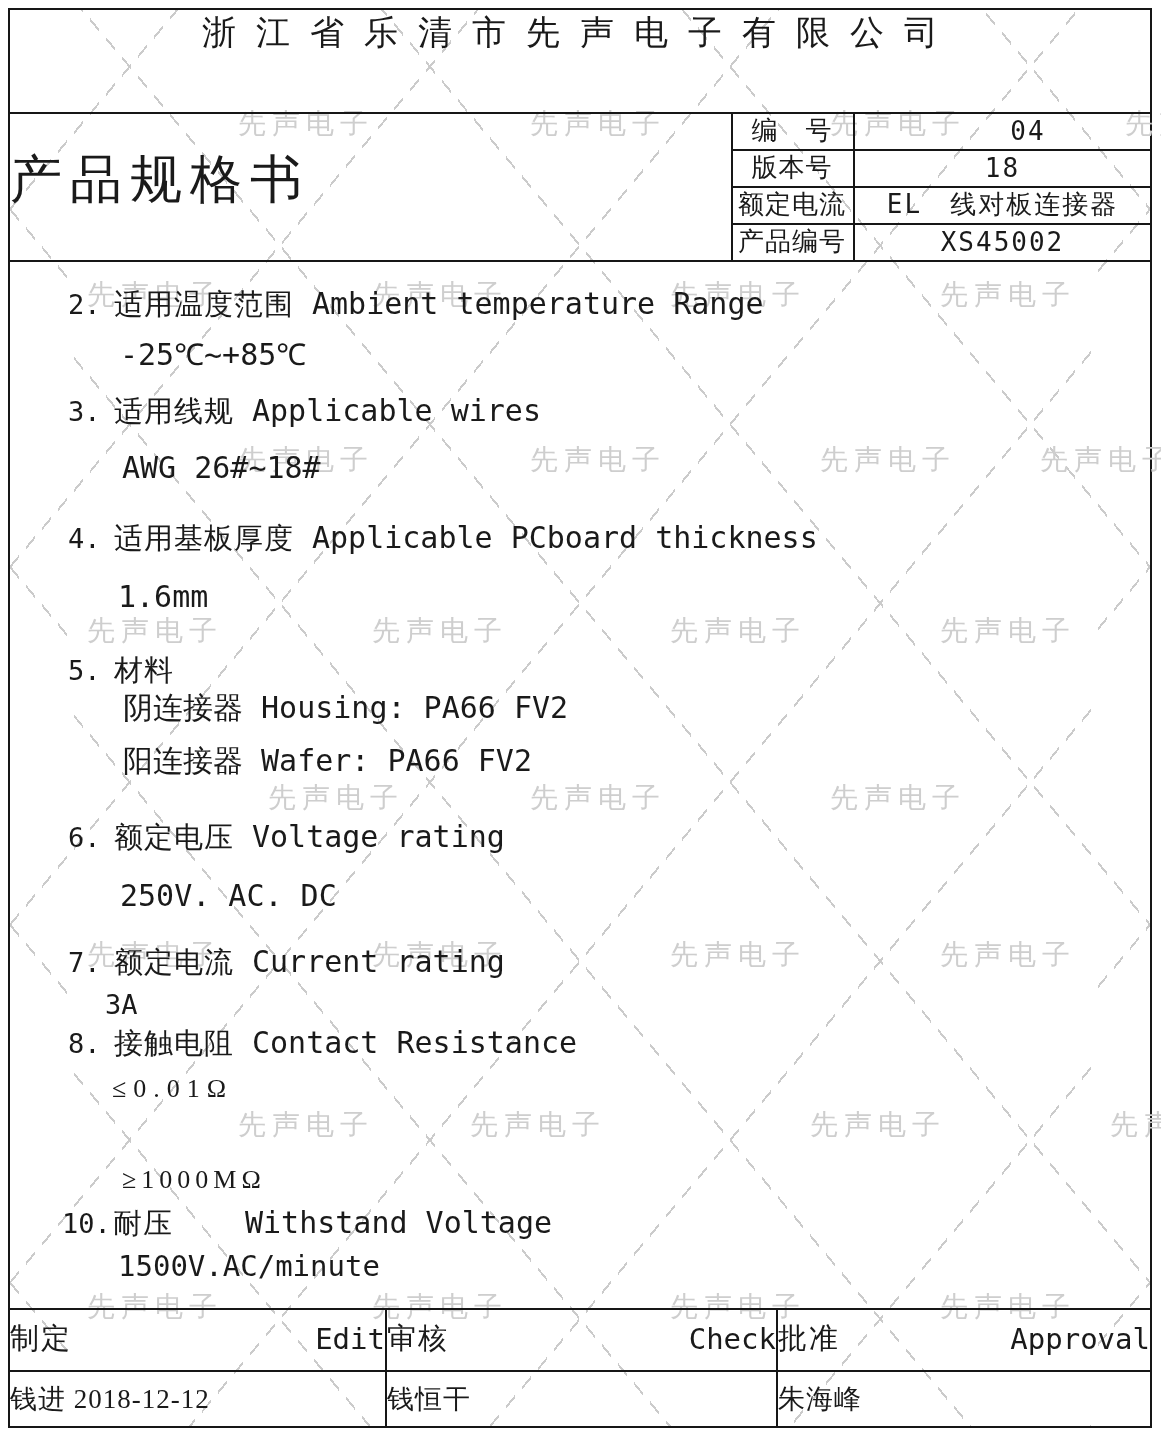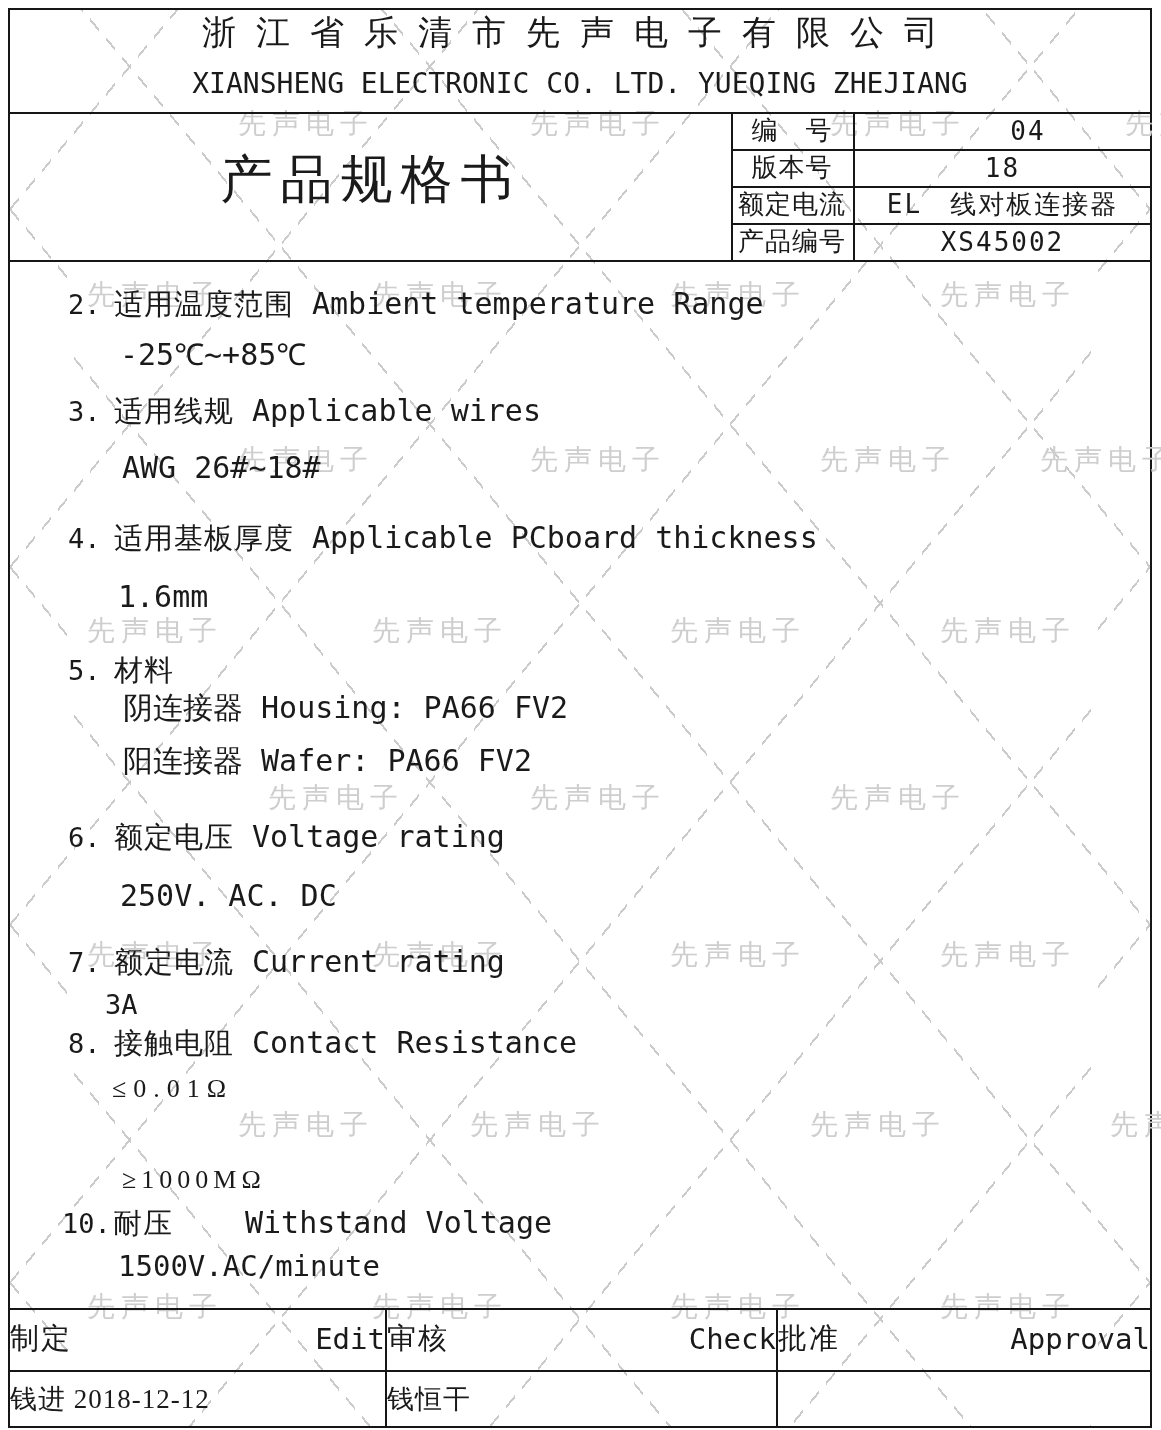--- a/index.html
+++ b/index.html
@@ -41,21 +41,21 @@
   .company-cn{
     position:absolute;top:23px;left:0;width:100%;text-align:center;transform:translateY(-50%);
     font-size:34px;letter-spacing:20px;white-space:nowrap;
   }
   .company-en{
     position:absolute;top:73px;left:0;width:100%;text-align:center;transform:translateY(-50%);
     font-family:"DejaVu Sans Mono","Liberation Mono",monospace;font-size:28px;white-space:nowrap;
   }
   
   .doc-title{
-    position:absolute;top:170px;left:0;width:721px;text-align:center;transform:translateY(-50%);
+    position:absolute;top:170px;left:0;width:721px;text-align:left;transform:translateY(-50%);
     font-size:52px;letter-spacing:8px;white-space:nowrap;
   }
   .itc{position:absolute;display:flex;align-items:center;justify-content:center;white-space:nowrap;}
   .itl{font-size:26px;letter-spacing:1px;}
   .itv{font-family:"DejaVu Sans Mono","Liberation Mono",monospace;font-size:26px;letter-spacing:2px;}
   
   .sh{position:absolute;left:58px;transform:translateY(-50%);white-space:nowrap;}
   .no{display:inline-block;width:46px;font-family:"DejaVu Sans Mono","Liberation Mono",monospace;font-size:27px;}
   .cn{font-size:29px;letter-spacing:1px;}
   .en{font-family:"DejaVu Sans Mono","Liberation Mono",monospace;font-size:30px;margin-left:18px;}
@@ -106,21 +106,20 @@
       <div class="wm-text" style="left: 460px; top: 1115px;">先声电子</div>
       <div class="wm-text" style="left: 800px; top: 1115px;">先声电子</div>
       <div class="wm-text" style="left: 1100px; top: 1115px;">先声电子</div>
       <div class="wm-text" style="left: 77px; top: 1297px;">先声电子</div>
       <div class="wm-text" style="left: 362px; top: 1297px;">先声电子</div>
       <div class="wm-text" style="left: 660px; top: 1297px;">先声电子</div>
       <div class="wm-text" style="left: 930px; top: 1297px;">先声电子</div>
     </div>
 
   <div class="company-cn">浙江省乐清市先声电子有限公司</div>
-  <div class="company-en">XIANSHENG ELECTRONIC CO. LTD. YUEQING ZHEJIANG</div>
   <div class="hline" style="top:102px"></div>
 
   <div class="doc-title">产品规格书</div>
 
   <div class="vline" style="left:721px;top:102px;height:150px"></div>
   <div class="vline" style="left:843px;top:102px;height:150px"></div>
   <div class="it-h" style="top:139px"></div>
   <div class="it-h" style="top:176px"></div>
   <div class="it-h" style="top:213px"></div>
 
@@ -175,14 +174,15 @@
     <span class="fh-cn">审核</span>
     <span class="fh-en">Check</span>
   </div>
   <div class="fc" style="left:768px;top:1300px;width:372px;height:58px">
     <span class="fh-cn">批准</span>
     <span class="fh-en">Approval</span>
   </div>
 
   <div class="fc fv" style="left:0;top:1362px;width:425px;height:54px">钱进 2018-12-12</div>
   <div class="fc fv" style="left:377px;top:1362px;width:389px;height:54px">钱恒干</div>
+  <div class="fc fv" style="left:768px;top:1362px;width:372px;height:54px">朱海峰</div>
 
 </div>
 
 </body></html>

